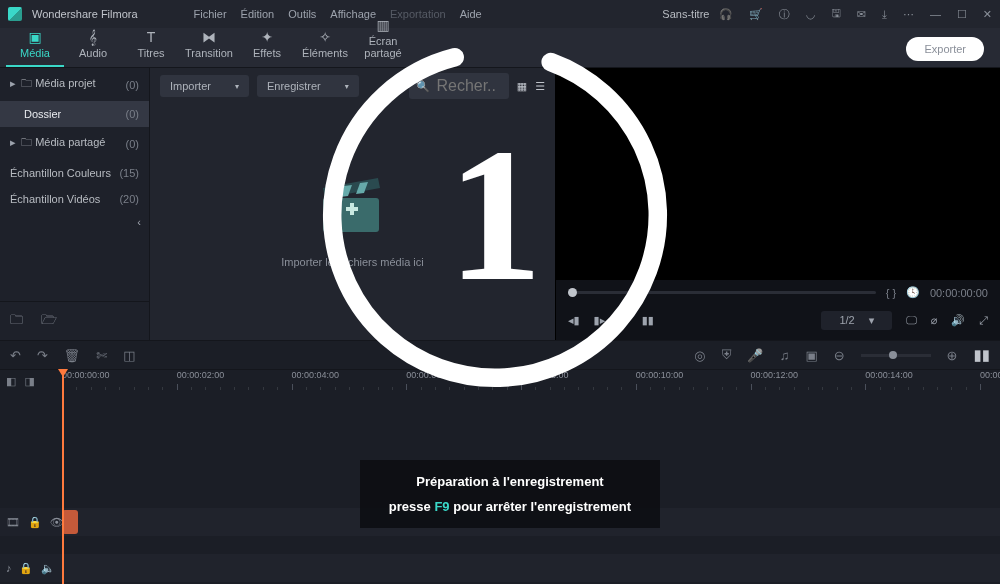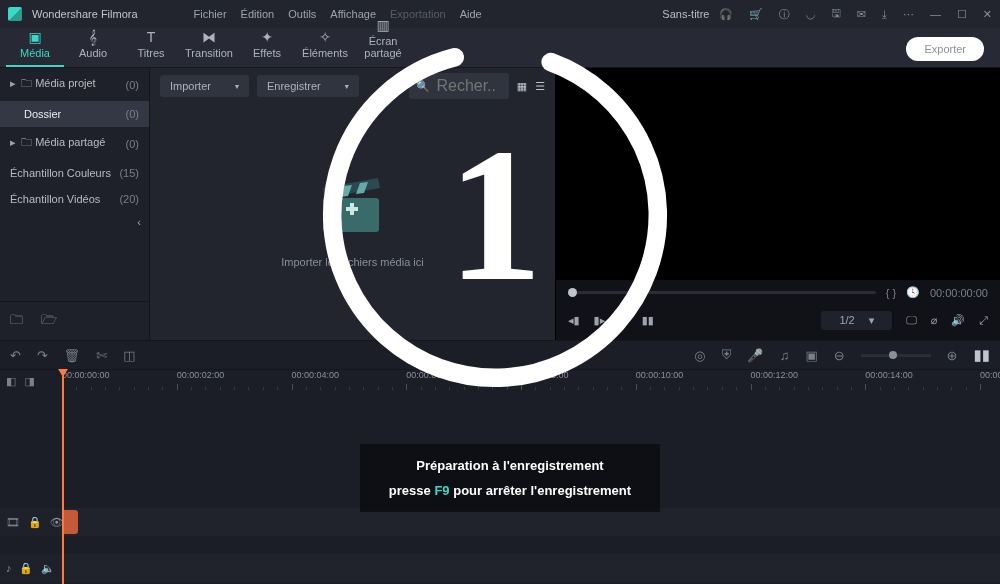--- a/index.html
+++ b/index.html
@@ -68,21 +68,21 @@
 .track{position:absolute;left:0;right:0;height:28px;background:#20232c;}
 .track .track-head{position:absolute;left:0;width:60px;height:100%;background:#1e212a;display:flex;align-items:center;gap:8px;padding-left:6px;color:#8a8f99;font-size:11px;}
 .track.video{top:116px;}
 .track.audio{top:162px;}
 .track .clip{position:absolute;left:62px;top:2px;width:16px;height:24px;background:#c45a3a;border-radius:3px;}
 
 .overlay{position:absolute;left:310px;top:30px;width:370px;height:370px;z-index:20;pointer-events:none;}
 .overlay svg{width:100%;height:100%;}
 .overlay .num{position:absolute;inset:0;display:flex;align-items:center;justify-content:center;}
 .overlay .num span{font-size:190px;font-weight:800;color:#fff;font-family:Georgia,serif;line-height:1;}
-.tip-box{position:absolute;left:360px;bottom:72px;width:300px;background:rgba(12,13,18,.85);padding:14px 10px;text-align:center;z-index:25;}
+.tip-box{position:absolute;left:360px;bottom:56px;width:300px;background:rgba(12,13,18,.85);padding:14px 10px;text-align:center;z-index:25;}
 .tip-box .t1{color:#fff;font-weight:700;font-size:13px;margin-bottom:10px;}
 .tip-box .t2{color:#fff;font-size:13px;font-weight:700;}
 .tip-box .key{color:#3ad8c8;}
 </style>
 </head>
 <body>
 
 <div class="titlebar">
   <span class="logo-icon"></span>
   <span class="app-name">Wondershare Filmora</span>

